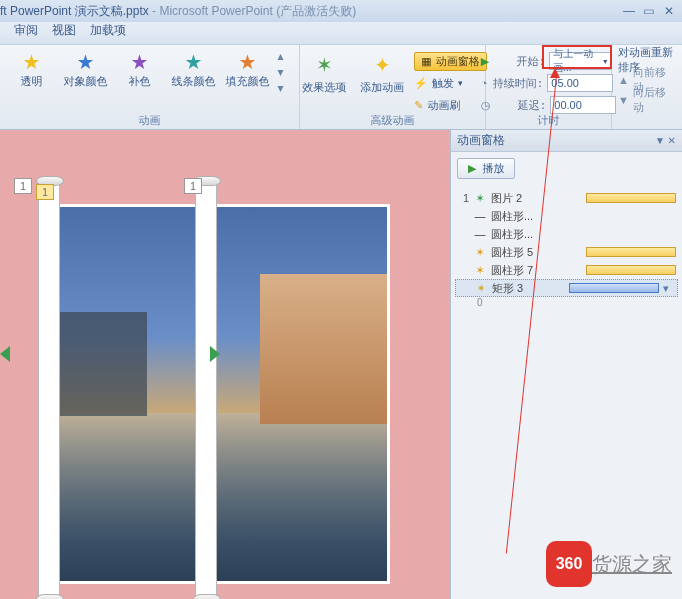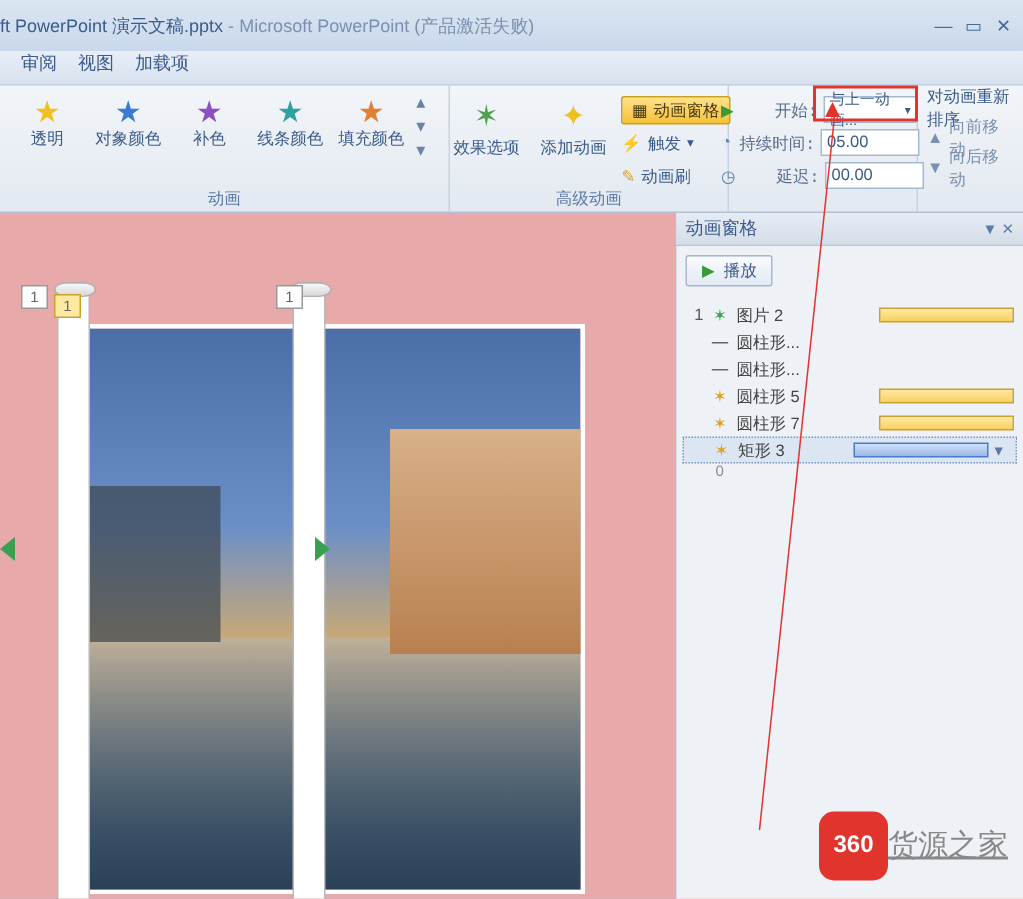--- a/index.html
+++ b/index.html
@@ -1,18 +1,18 @@
 <!DOCTYPE html>
 <html><head>
 <meta charset="utf-8">
 <style>
   * { box-sizing: border-box; margin: 0; padding: 0; font-family: "Microsoft YaHei", SimSun, sans-serif; }
   body { width: 682px; height: 599px; background: #e6e9ec; overflow: hidden; font-size: 12px; color: #333; position: relative; }
   
-  .titlebar { height: 34px; background: linear-gradient(#dbe6f2,#c9d8ec); display: flex; align-items: center; padding: 0 4px 0 0; font-size: 12px; color: #3a5b8c; }
+  .titlebar { height: 22px; background: linear-gradient(#dbe6f2,#c9d8ec); display: flex; align-items: center; padding: 0 4px 0 0; font-size: 12px; color: #3a5b8c; }
   .titlebar .title-text { flex: 1; white-space: nowrap; overflow: hidden; }
   .titlebar .faded { color: #7a90ae; }
   .titlebar .winbtns { display:flex; gap:2px; }
   .titlebar .wbtn { width:18px; height:16px; display:flex; align-items:center; justify-content:center; color:#4a6a9a; }
   
   .menubar { height: 22px; background: linear-gradient(#e8eef7,#d8e2ef); display: flex; gap: 14px; padding-left: 14px; font-size:12px; color:#3a5b8c; }
   .menubar span { cursor: default; }
   
   .ribbon { height: 86px; background: linear-gradient(#f2f5f9,#e3e9f1); border-top:1px solid #c2d0e3; border-bottom:1px solid #b2c0d4; display:flex; }
   .rgroup { border-right:1px solid #c6d2e2; padding: 4px 6px 16px 6px; position:relative; display:flex; flex-direction:column; align-items:center; }
@@ -204,20 +204,21 @@
           </div>
       </div>
       <div class="trow">
         <span style="color:#6a84a8">◷</span>
         <span class="tlab">延迟:</span>
         <div class="tinp">
             <span>00.00</span>
           </div>
       </div>
     </div>
+    <div class="glabel">计时</div>
     <div class="start-highlight" style="top:0px; left:56px"></div>
   </div>
 
   <div class="rgroup" style="flex:1; border-right:none">
     <div class="reorder">
       <div class="rr" style="color:#3a5b8c">对动画重新排序</div>
       <div class="rr">
           <span>▲</span>
           <span>向前移动</span>
         </div>

